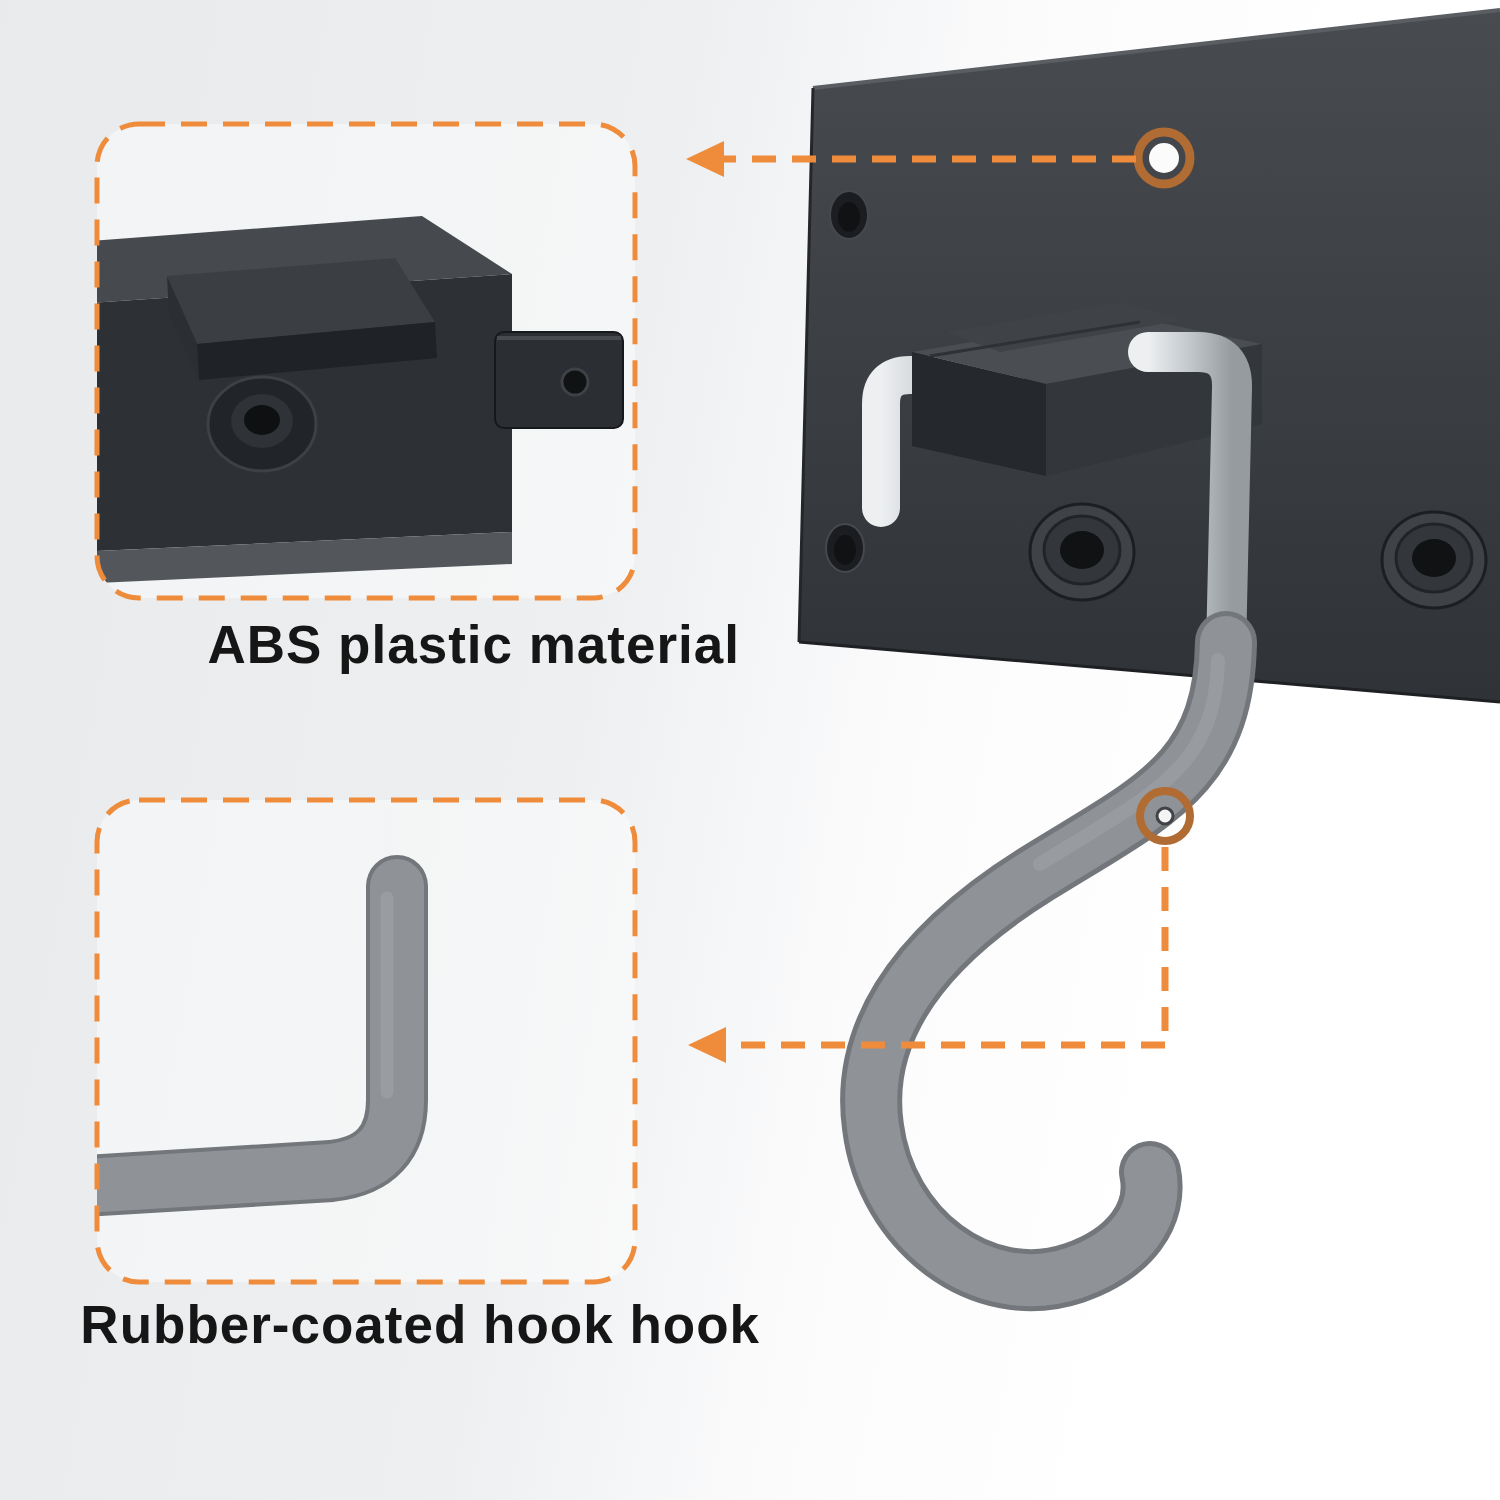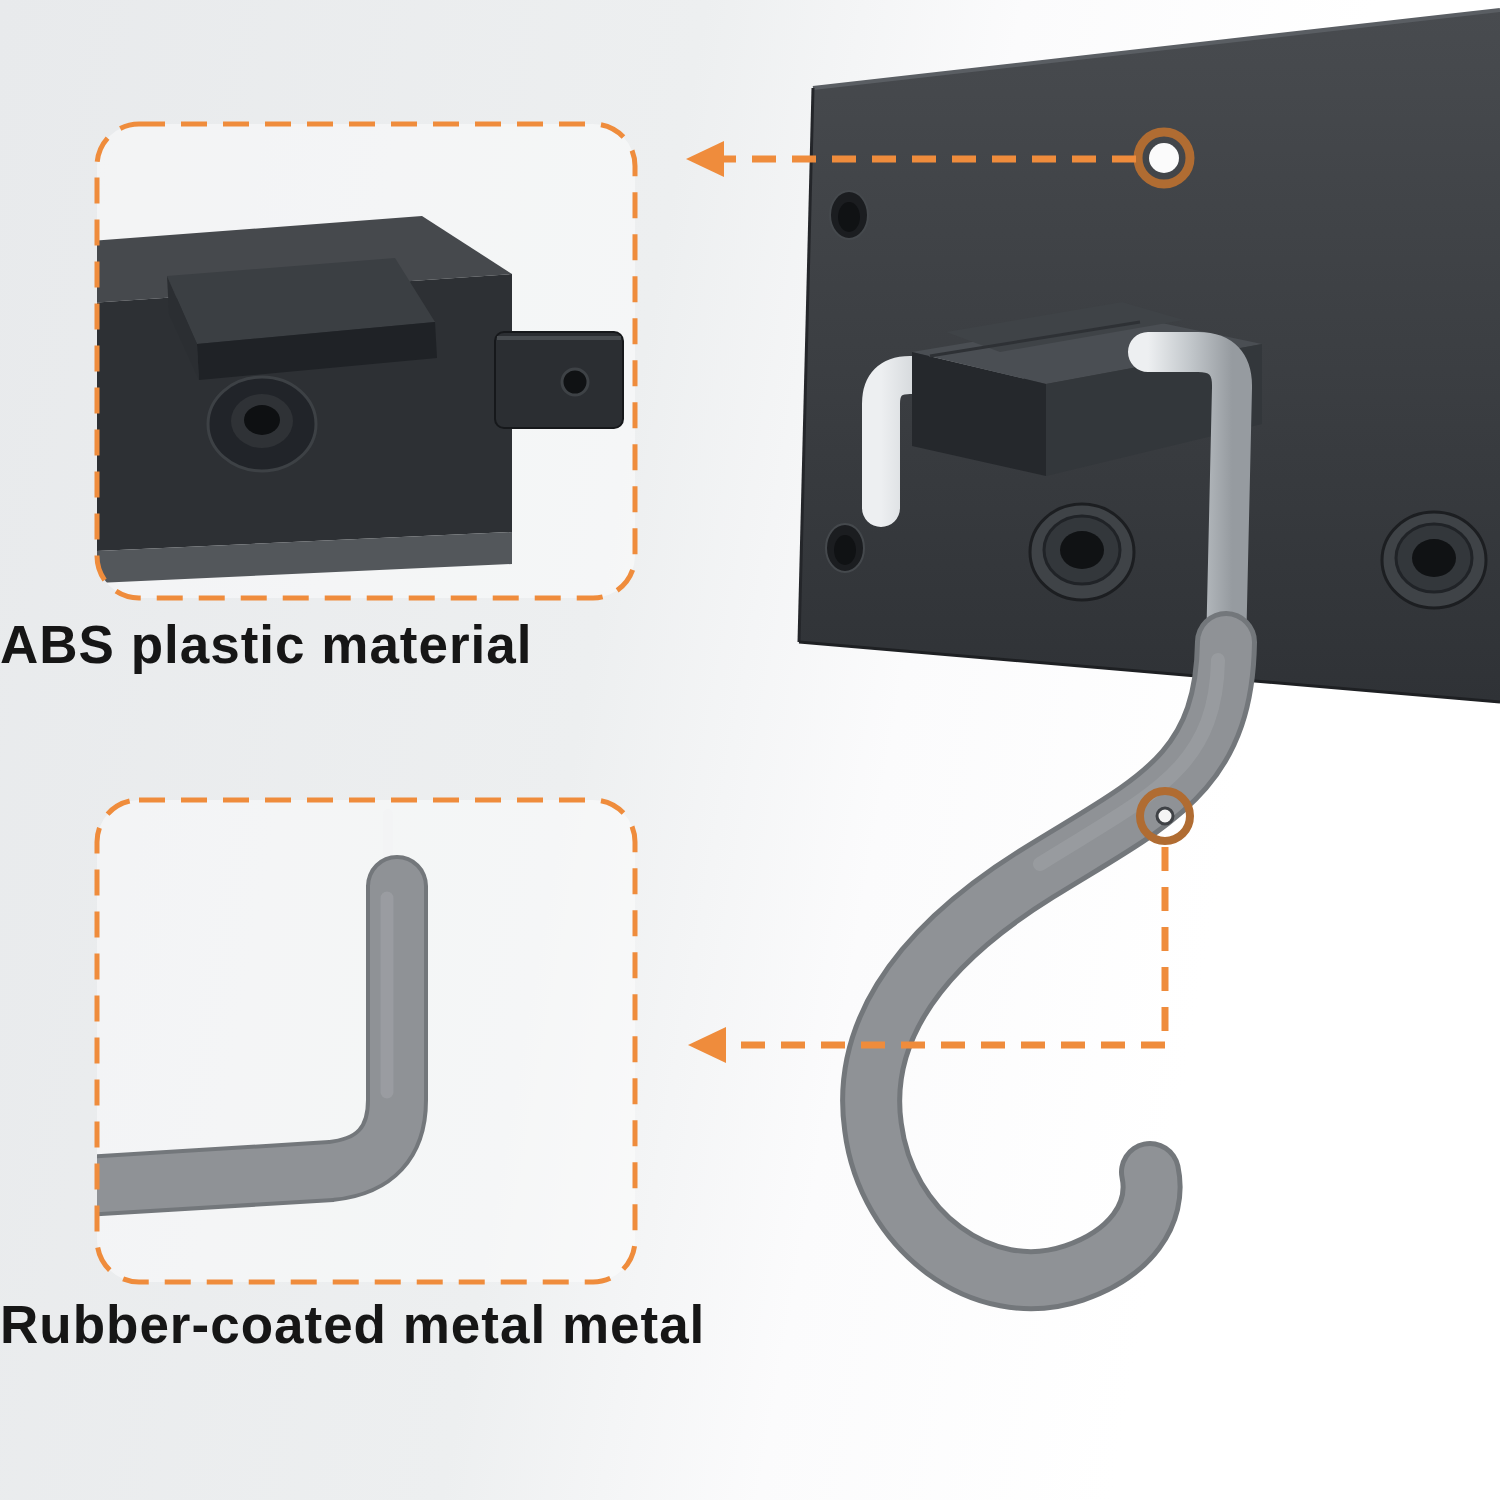--- a/index.html
+++ b/index.html
@@ -13,21 +13,21 @@
     width: 1500px; height: 1500px;
     overflow: hidden;
     background: linear-gradient(100deg, #e8eaec 0%, #edeff0 40%, #fbfbfc 58%, #ffffff 78%);
   }
   .art {
     position: absolute; left: 0; top: 0;
     width: 1500px; height: 1500px;
   }
   .callout-label {
     position: absolute;
-    text-align: left;
+    text-align: right;
     font-weight: bold;
     font-size: 53px;
     letter-spacing: 1px;
     color: #161616;
   }
   .label-abs  { left: 0px;  top: 614px;  width: 740px; }
   .label-hook { left: 0px;  top: 1294px; width: 760px; }
 </style>
 </head>
 <body>
@@ -148,15 +148,15 @@
         <path d="M 300 86 L 300 300 Q 300 364 234 371 L -12 386" fill="none" stroke="#73777B" stroke-width="62" stroke-linecap="round"></path>
         <path d="M 300 86 L 300 300 Q 300 364 234 371 L -12 386" fill="none" stroke="#8F9296" stroke-width="54" stroke-linecap="round"></path>
         <path d="M 290 98 L 290 292" fill="none" stroke="#9EA1A5" stroke-width="13" stroke-linecap="round" opacity="0.7"></path>
       </g>
     </g>
     <rect x="97" y="800" width="538" height="482" rx="42" fill="none" stroke="#EF8C3C" stroke-width="5" stroke-dasharray="26 16"></rect>
   </svg>
 
   <div class="callout-label label-abs">ABS plastic material</div>
 
-  <div class="callout-label label-hook">Rubber-coated metal metal</div>
+  <div class="callout-label label-hook">Rubber-coated hook hook</div>
 
 </div>
 
 </body></html>

